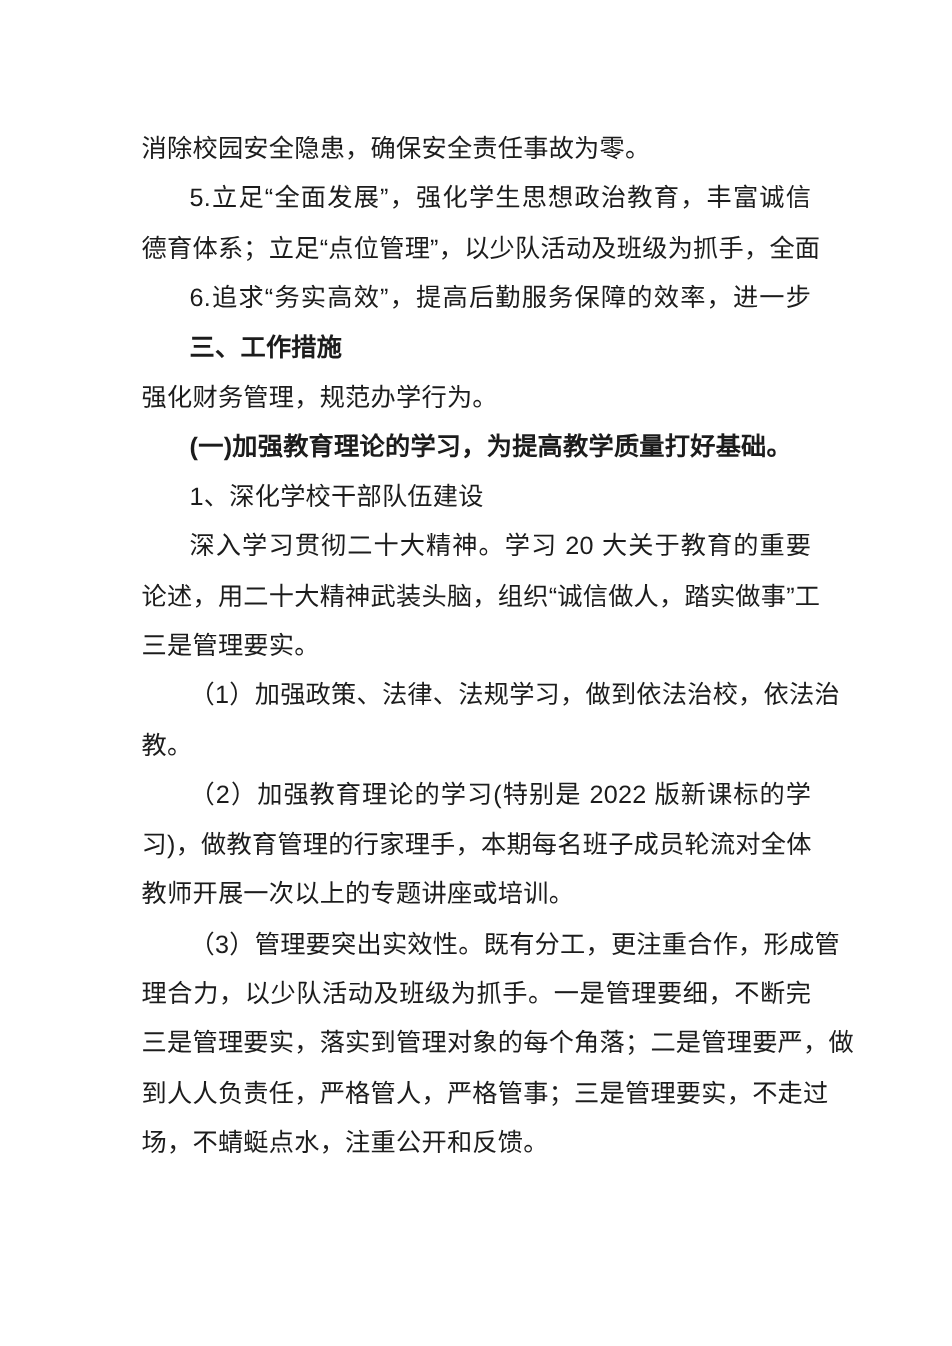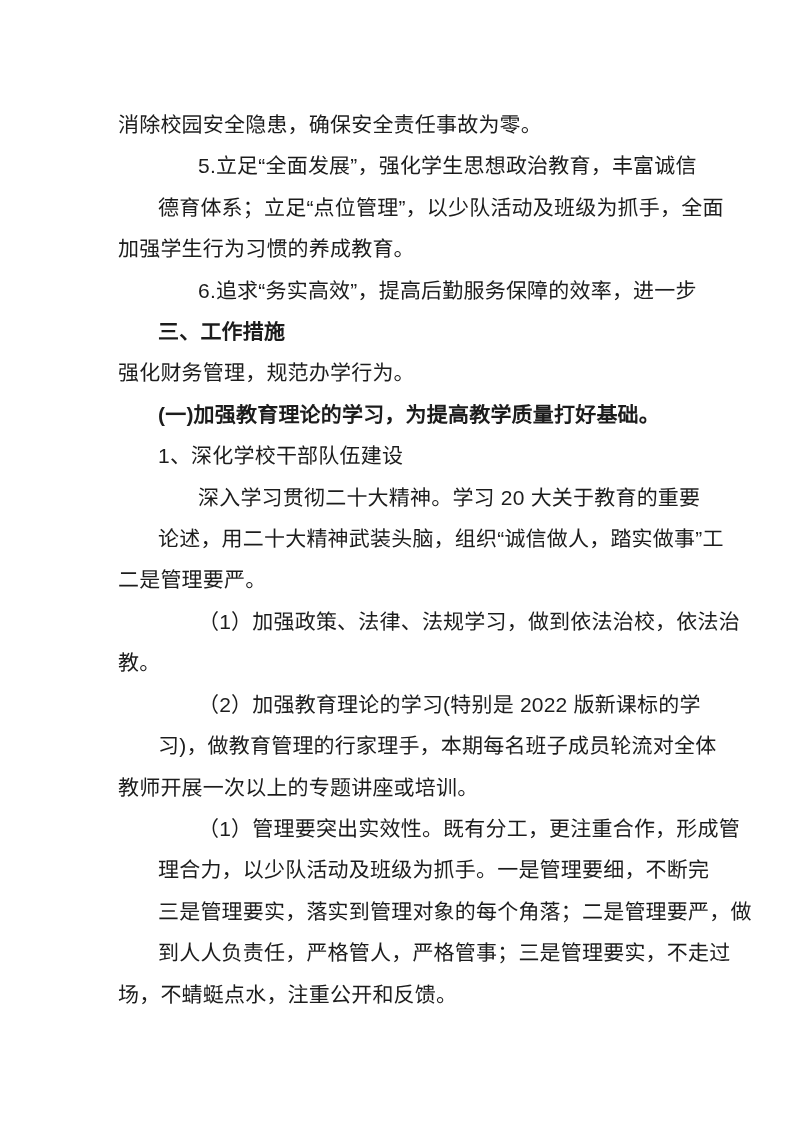--- a/index.html
+++ b/index.html
@@ -25,50 +25,48 @@
     font-size: 21px;
     line-height: 41.4px;
     color: #1c1c1c;
     white-space: nowrap;
     text-align: left;
     letter-spacing: 0.2px;
   }
   .line.justify {
     text-align: justify;
     text-align-last: justify;
-    margin-left: 40px;
   }
   .line.indent {
     text-indent: 40px;
   }
   .line.bold {
     font-weight: 700;
   }
 </style>
 </head>
 <body>
 
 <div class="page">
   <div class="text-block">
     <div class="line">消除校园安全隐患，确保安全责任事故为零。</div>
     <div class="line indent justify">5.立足“全面发展”，强化学生思想政治教育，丰富诚信</div>
     <div class="line justify">德育体系；立足“点位管理”，以少队活动及班级为抓手，全面</div>
-    <div class="line">加强学生行为习惯的养成教育。</div>
     <div class="line indent justify">6.追求“务实高效”，提高后勤服务保障的效率，进一步</div>
     <div class="line indent bold">三、工作措施</div>
     <div class="line">强化财务管理，规范办学行为。</div>
     <div class="line indent bold">(一)加强教育理论的学习，为提高教学质量打好基础。</div>
     <div class="line indent">1、深化学校干部队伍建设</div>
     <div class="line indent justify">深入学习贯彻二十大精神。学习 20 大关于教育的重要</div>
     <div class="line justify">论述，用二十大精神武装头脑，组织“诚信做人，踏实做事”工</div>
-    <div class="line">二是管理要严。</div>
+    <div class="line">三是管理要实。</div>
     <div class="line indent justify">（1）加强政策、法律、法规学习，做到依法治校，依法治</div>
     <div class="line">教。</div>
     <div class="line indent justify">（2）加强教育理论的学习(特别是 2022 版新课标的学</div>
     <div class="line justify">习)，做教育管理的行家理手，本期每名班子成员轮流对全体</div>
     <div class="line">教师开展一次以上的专题讲座或培训。</div>
-    <div class="line indent justify">（1）管理要突出实效性。既有分工，更注重合作，形成管</div>
+    <div class="line indent justify">（3）管理要突出实效性。既有分工，更注重合作，形成管</div>
     <div class="line justify">理合力，以少队活动及班级为抓手。一是管理要细，不断完</div>
     <div class="line justify">三是管理要实，落实到管理对象的每个角落；二是管理要严，做</div>
     <div class="line justify">到人人负责任，严格管人，严格管事；三是管理要实，不走过</div>
     <div class="line">场，不蜻蜓点水，注重公开和反馈。</div>
   </div>
 </div>
 
 </body></html>

